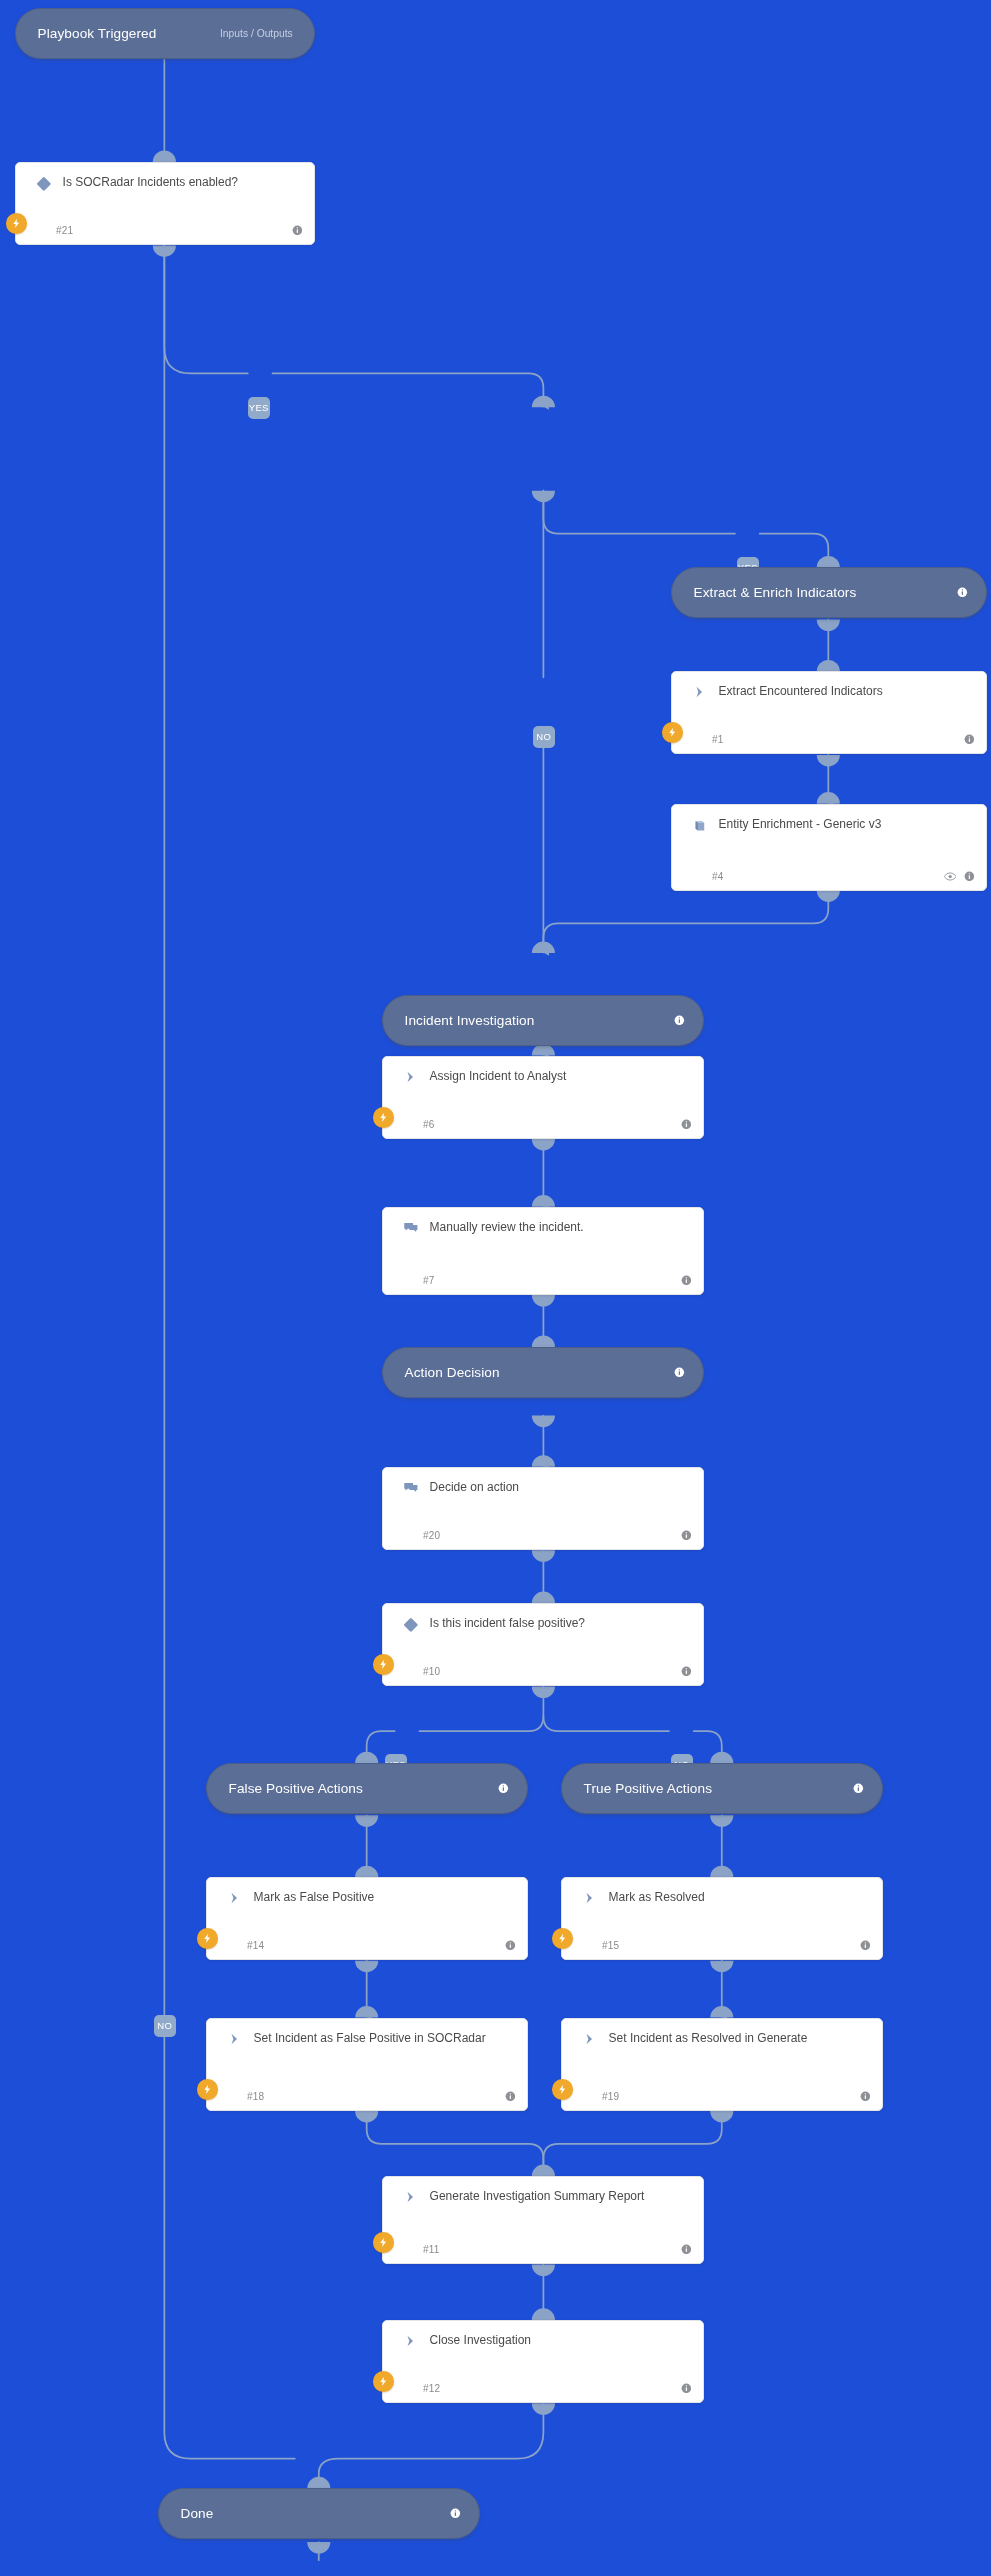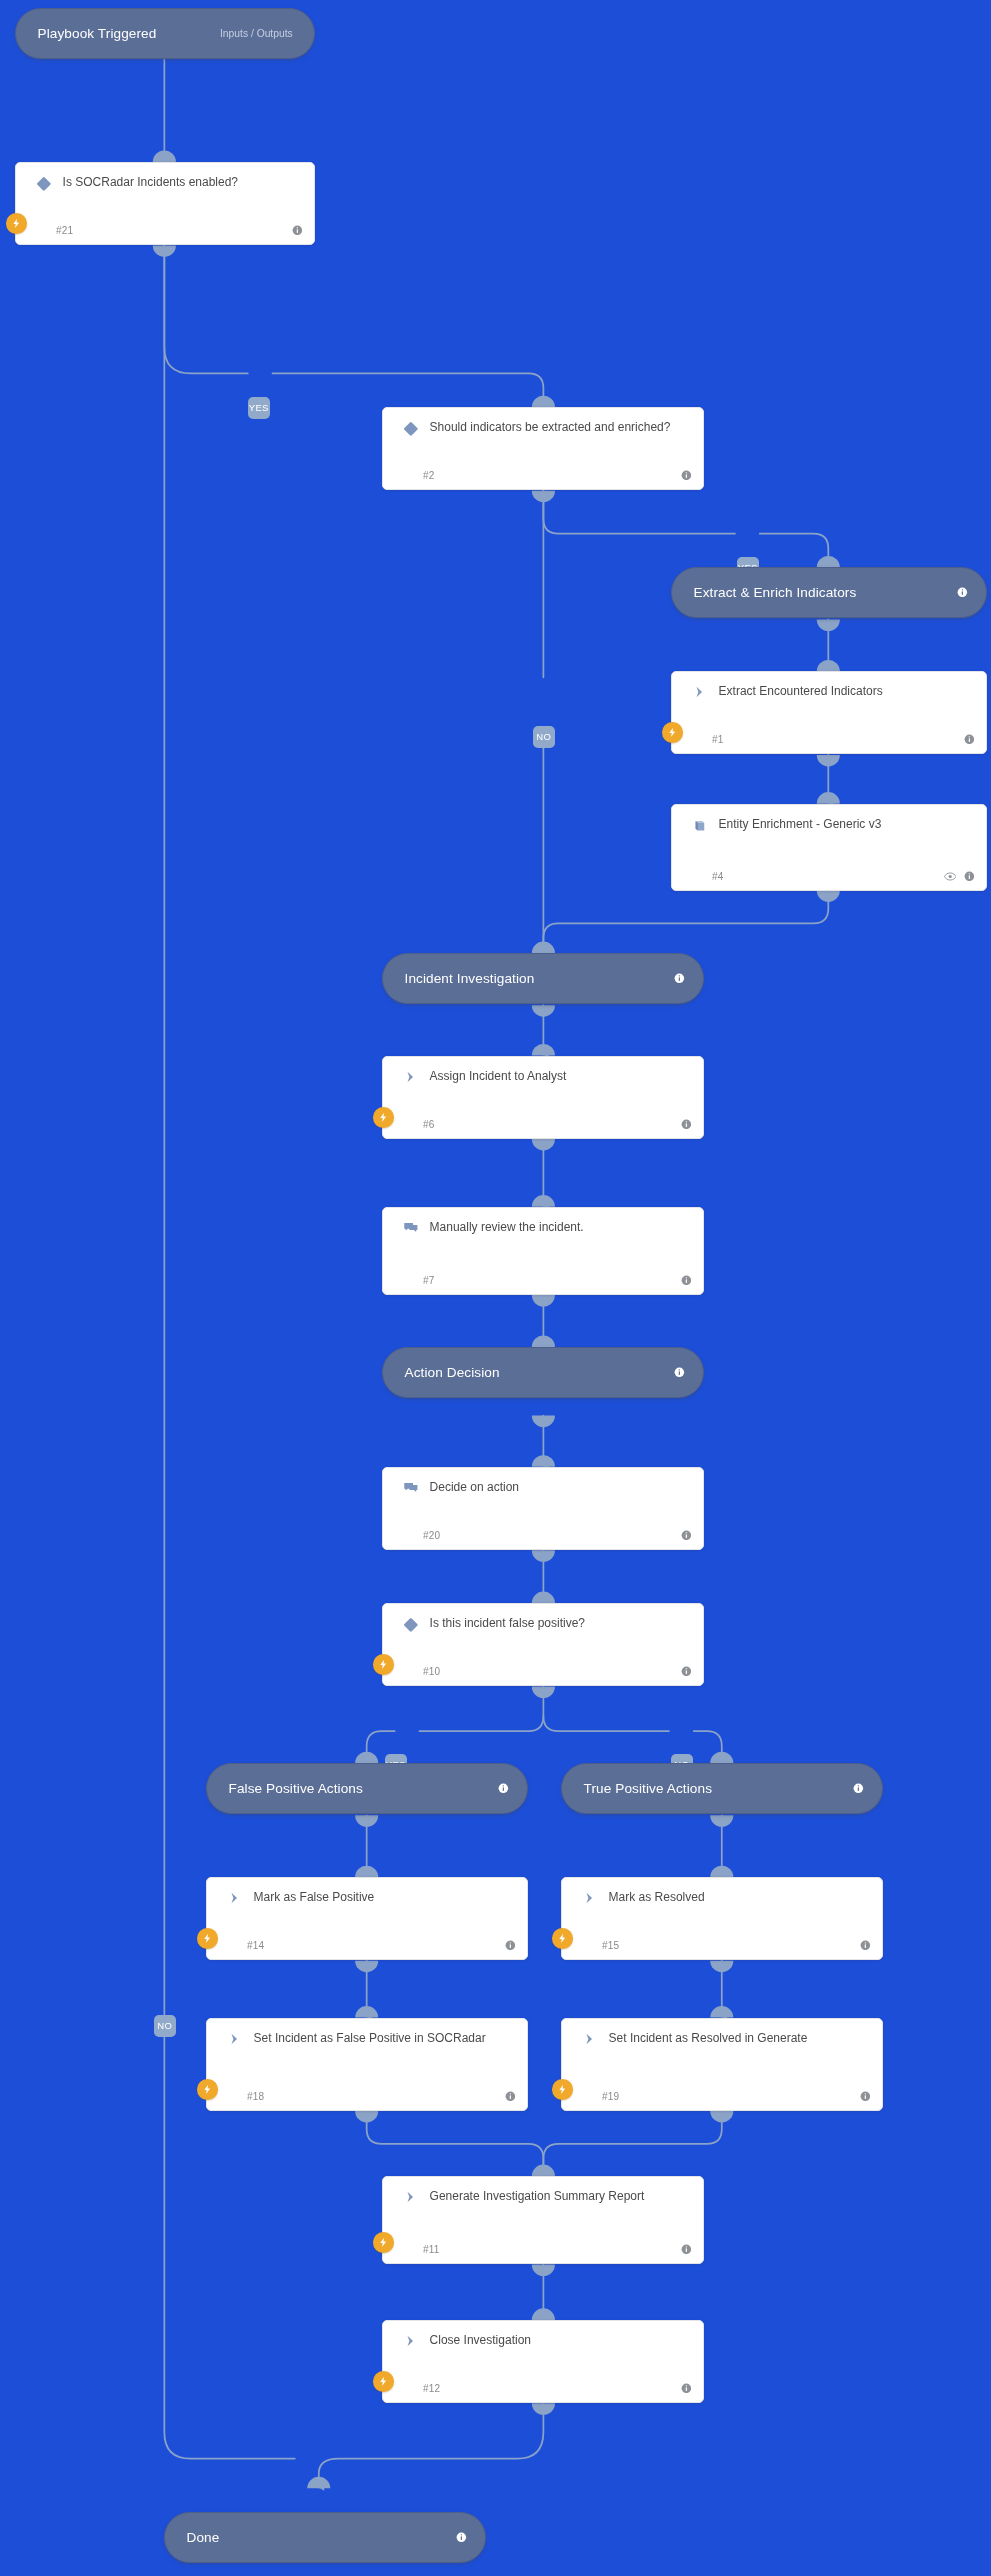--- a/index.html
+++ b/index.html
@@ -211,42 +211,20 @@
             </svg>
         </span>
       </span>
     </div>
   </div>
 
   <div class="chip" style="left:248px;top:363px;">
       <span>YES</span>
     </div>
 
-  <div class="task" style="left:382px;top:407px;width:322px;height:83px;">
-    <div class="t-head">
-      <span class="t-icon">
-        <svg width="15.7" height="15.7" viewBox="0 0 19 19">
-            <rect x="3.2" y="3.2" width="12.6" height="12.6" rx="1.6" fill="#7e96bd" transform="rotate(45 9.5 9.5)"></rect>
-          </svg>
-      </span>
-      <span class="t-title">Should indicators be extracted and enriched?</span>
-    </div>
-    <div class="t-foot">
-      <span class="t-id">#2</span>
-      <span class="t-actions">
-        <span>
-          <svg class="info-gray" viewBox="0 0 16 16">
-              <circle cx="8" cy="8" r="7.1" fill="#8d9196"></circle>
-              <rect x="7.1" y="6.4" width="1.8" height="5.4" rx=".6" fill="#fff"></rect>
-              <circle cx="8" cy="4.3" r="1.08" fill="#fff"></circle>
-            </svg>
-        </span>
-      </span>
-    </div>
-  </div>
 
   <div class="chip" style="left:737px;top:523px;">
       <span>YES</span>
     </div>
 
   <div class="chip" style="left:533px;top:692px;">
       <span>NO</span>
     </div>
 
   <div class="section" style="left:671px;top:567px;width:316px;">
@@ -312,21 +290,21 @@
           <svg class="info-gray" viewBox="0 0 16 16">
               <circle cx="8" cy="8" r="7.1" fill="#8d9196"></circle>
               <rect x="7.1" y="6.4" width="1.8" height="5.4" rx=".6" fill="#fff"></rect>
               <circle cx="8" cy="4.3" r="1.08" fill="#fff"></circle>
             </svg>
         </span>
       </span>
     </div>
   </div>
 
-  <div class="section" style="left:382px;top:953px;width:322px;">
+  <div class="section" style="left:382px;top:995px;width:322px;">
     <span class="s-title">Incident Investigation</span>
     <span class="s-info">
       <svg class="info-white" viewBox="0 0 16 16">
           <circle cx="8" cy="8" r="7.1" fill="#ffffff"></circle>
           <rect x="7.1" y="6.4" width="1.8" height="5.4" rx=".6" fill="#5b6e96"></rect>
           <circle cx="8" cy="4.3" r="1.08" fill="#5b6e96"></circle>
         </svg>
     </span>
   </div>
 
@@ -639,21 +617,21 @@
           <svg class="info-gray" viewBox="0 0 16 16">
               <circle cx="8" cy="8" r="7.1" fill="#8d9196"></circle>
               <rect x="7.1" y="6.4" width="1.8" height="5.4" rx=".6" fill="#fff"></rect>
               <circle cx="8" cy="4.3" r="1.08" fill="#fff"></circle>
             </svg>
         </span>
       </span>
     </div>
   </div>
 
-  <div class="section" style="left:164px;top:2488px;width:322px;margin-top:24px;">
+  <div class="section" style="left:158px;top:2488px;width:322px;">
     <span class="s-title">Done</span>
     <span class="s-info">
       <svg class="info-white" viewBox="0 0 16 16">
           <circle cx="8" cy="8" r="7.1" fill="#ffffff"></circle>
           <rect x="7.1" y="6.4" width="1.8" height="5.4" rx=".6" fill="#5b6e96"></rect>
           <circle cx="8" cy="4.3" r="1.08" fill="#5b6e96"></circle>
         </svg>
     </span>
   </div>
 

